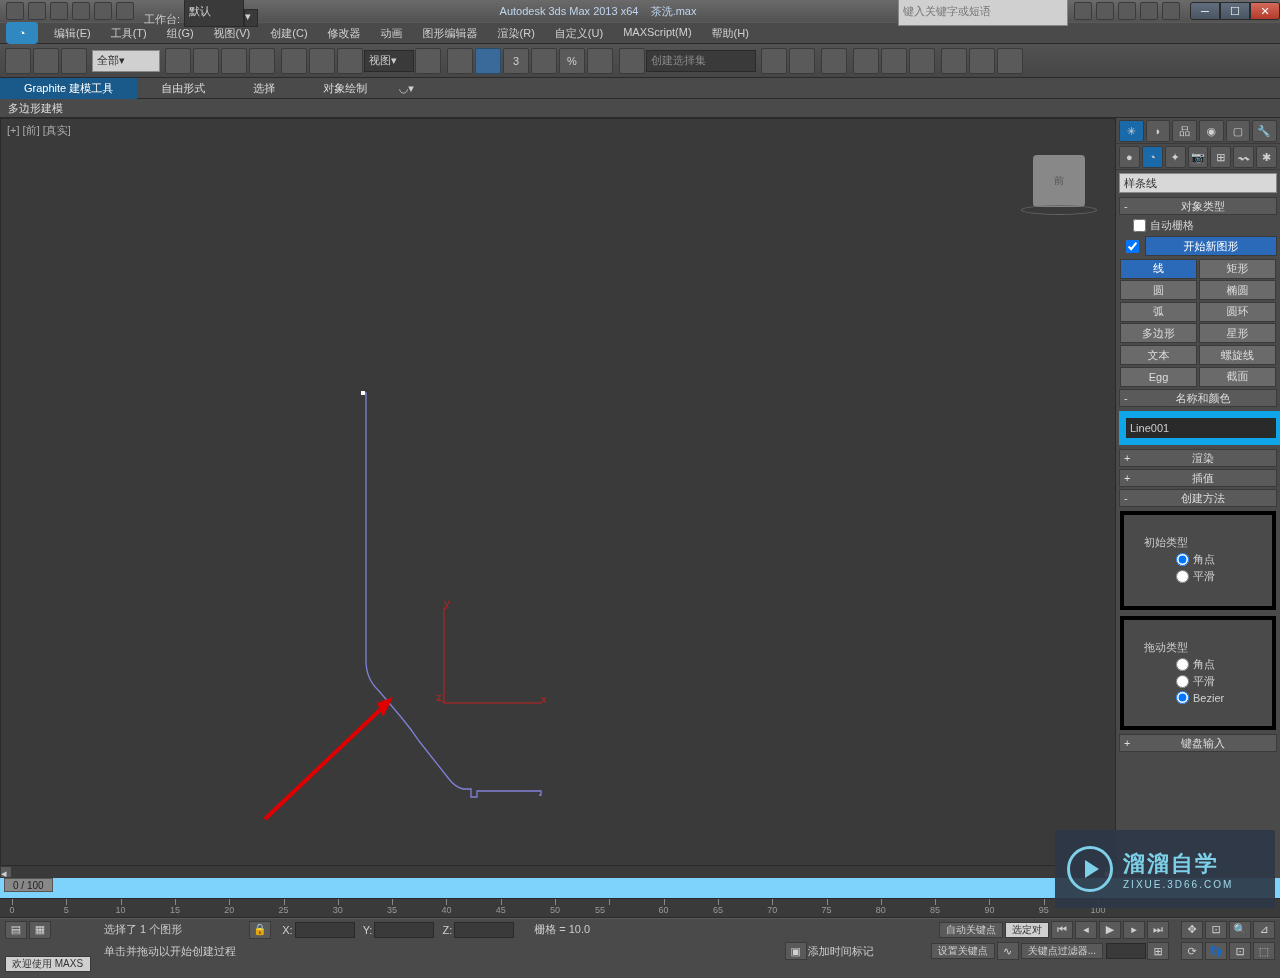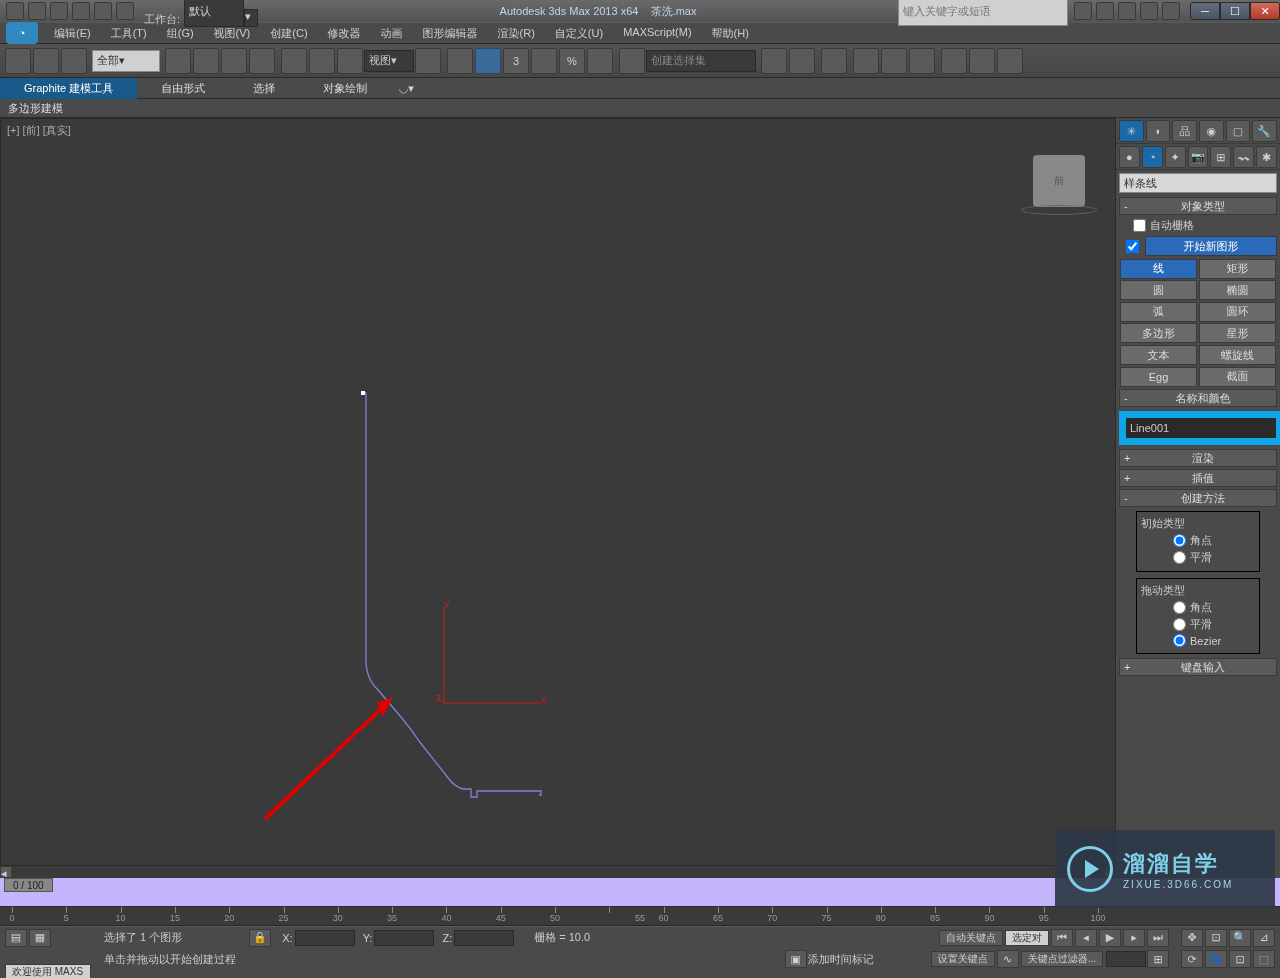--- a/index.html
+++ b/index.html
@@ -59,27 +59,27 @@
 .rollout-header .sign { width:10px; }
 .rollout-header .rh-text { flex:1; text-align:center;}
 .obj-grid { display: flex; flex-wrap: wrap; margin: 1px 3px; }
 .obj-btn { width: 49%; height: 20px; background: #6a6a6a; border: 1px solid #3a3a3a; margin: 0.5%; display: flex; align-items: center; justify-content: center; color:#ddd; cursor:default;}
 .obj-btn.active { background: #2a6ab8; color:#fff;}
 .check-row { display:flex; align-items:center; margin:2px 3px; }
 .check-row input { margin-right:4px; margin-left:14px;}
 .name-row { display:flex; margin:3px; align-items:center;}
 .name-input { flex:1; height:34px; background:#2a2a2a; border:7px solid #0ea5e9; padding:0 4px; color:#ccc;}
 .color-sw { width:20px; height:18px; background:#a060d0; border:1px solid #222; margin-left:3px;}
-.group-box { border:1px solid #000000; margin:3px 20px; padding:4px; }
+.group-box { border:4px solid #000000; margin:3px 4px; padding:20px; }
 .group-title { color:#ccc; margin-bottom:2px;}
 .radio-row { display:flex; align-items:center; margin:2px 0 2px 32px;}
 .radio-row input { margin-right:4px;}
 
 
-.timeline-area { height:28px; background:#c4b5fd; display:flex; align-items:center; position:relative;}
+.timeline-area { height:20px; background:#7dd3fc; display:flex; align-items:center; position:relative;}
 .time-slider { position:absolute; left:4px; top:0; height:14px; background:#888; border:1px solid #555; padding:0 8px; display:flex; align-items:center; font-size:10px; color:#222;}
 .ruler { height:20px; background:#3a3a3a; border-top:1px solid #2a2a2a; border-bottom:1px solid #2a2a2a; position:relative; overflow:hidden;}
 .tick { position:absolute; top:0; height:6px; width:1px; background:#888;}
 .tick-label { position:absolute; top:6px; font-size:9px; color:#999; transform:translateX(-50%);}
 
 
 .status1 { height:22px; background:#4a4a4a; display:flex; align-items:center; padding:0 4px; border-top:1px solid #5a5a5a;}
 .status2 { height:22px; background:#4a4a4a; display:flex; align-items:center; padding:0 4px; }
 .status-sec { margin-right:16px; color:#ccc;}
 .xyz-box { width:60px; height:16px; background:#3a3a3a; border:1px solid #2a2a2a; margin-left:2px;}
@@ -372,21 +372,21 @@
     <div class="tick-label" style="left: 337.8px;">30</div>
     <div class="tick" style="left: 392.1px;"></div>
     <div class="tick-label" style="left: 392.1px;">35</div>
     <div class="tick" style="left: 446.4px;"></div>
     <div class="tick-label" style="left: 446.4px;">40</div>
     <div class="tick" style="left: 500.7px;"></div>
     <div class="tick-label" style="left: 500.7px;">45</div>
     <div class="tick" style="left: 555px;"></div>
     <div class="tick-label" style="left: 555px;">50</div>
     <div class="tick" style="left: 609.3px;"></div>
-    <div class="tick-label" style="left: 640px;">55</div>
+    <div class="tick-label" style="left: 600px;">55</div>
     <div class="tick" style="left: 663.6px;"></div>
     <div class="tick-label" style="left: 663.6px;">60</div>
     <div class="tick" style="left: 717.9px;"></div>
     <div class="tick-label" style="left: 717.9px;">65</div>
     <div class="tick" style="left: 772.2px;"></div>
     <div class="tick-label" style="left: 772.2px;">70</div>
     <div class="tick" style="left: 826.5px;"></div>
     <div class="tick-label" style="left: 826.5px;">75</div>
     <div class="tick" style="left: 880.8px;"></div>
     <div class="tick-label" style="left: 880.8px;">80</div>

